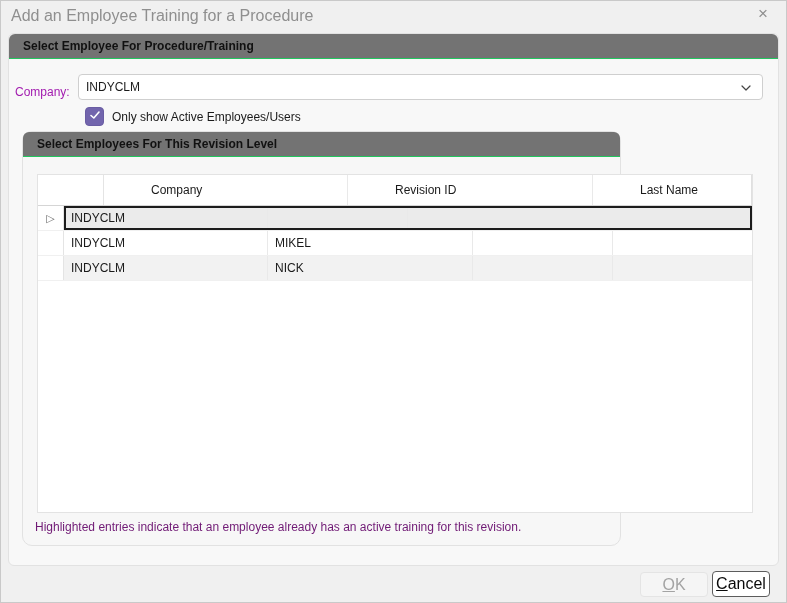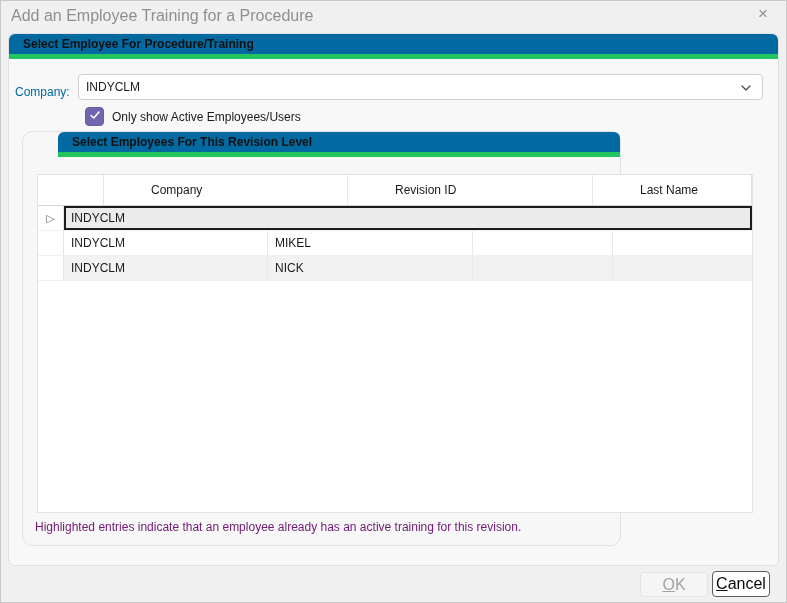--- a/index.html
+++ b/index.html
@@ -11,40 +11,40 @@
 
   
   .title-text { position:absolute; left:11px; top:7px; color:#8f8f8f; font-size:16px; }
   .close-btn { position:absolute; left:746px; top:0; width:34px; height:28px;
                display:flex; align-items:center; justify-content:center;
                color:#8f8f8f; font-size:17px; font-weight:300; cursor:default; }
 
   
   .outer-panel { position:absolute; left:8px; top:33px; width:771px; height:533px;
                  background:#f8f8f8; border:1px solid #e2e2e2; border-radius:6px; }
-  .group-header { height:25px; background:#0369a1; border-bottom:5px solid #22c55e;
+  .group-header { height:25px; background:#737373; border-bottom:1px solid #22c55e;
                   border-radius:6px 6px 0 0; display:flex; align-items:center;
                   padding-left:14px; font-weight:bold; color:#111; }
 
   
-  .company-label { position:absolute; left:6px; top:51px; color:#0369a1; }
+  .company-label { position:absolute; left:6px; top:51px; color:#a21caf; }
   .combobox { position:absolute; left:69px; top:40px; width:685px; height:26px;
               background:#ffffff; border:1px solid #cfcfcf; border-radius:4px;
               display:flex; align-items:center; padding-left:7px; }
   .combo-chevron { position:absolute; right:10px; top:7px; }
 
   
   .checkbox { position:absolute; left:76px; top:73px; width:19px; height:19px;
               background:#7265ad; border:1px solid #6a5da3; border-radius:4px;
               display:flex; align-items:center; justify-content:center; }
   .checkbox-label { position:absolute; left:103px; top:76px; color:#1a1a1a; }
 
   
   .inner-panel { position:absolute; left:13px; top:97px; width:599px; height:415px;
-                 background:#f7f7f7; border:1px solid #e2e2e2; border-radius:10px;padding-left:35px; }
+                 background:#f7f7f7; border:1px solid #e2e2e2; border-radius:10px; }
 
   
   .table { position:absolute; left:14px; top:42px; width:716px; height:339px;
            background:#ffffff; border:1px solid #e3e3e3; }
   .thead { display:flex; height:31px; background:#ffffff; border-bottom:1px solid #d5d5d5; }
   .hcell { display:flex; align-items:center; padding-left:7px; color:#1a1a1a;
            border-right:1px solid #e0e0e0; background:#ffffff;margin-left:40px; }
   .trow { display:flex; height:25px; border-bottom:1px solid #f0f0f0; }
   .cell { line-height:24px; padding-left:7px; overflow:hidden; white-space:nowrap; }
   .sel { width:26px; min-width:26px; padding-left:0; text-align:center; color:#6a6a6a;

